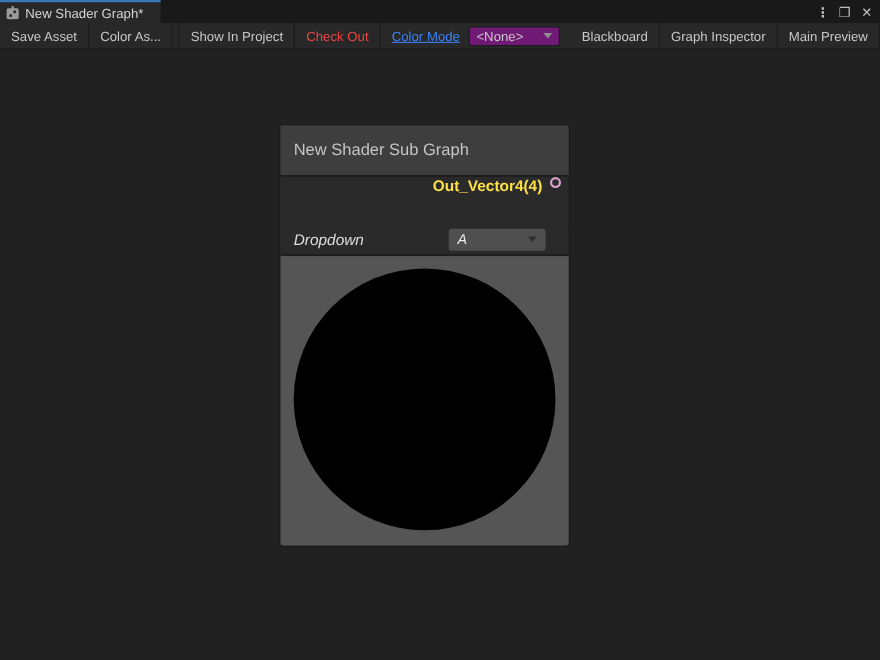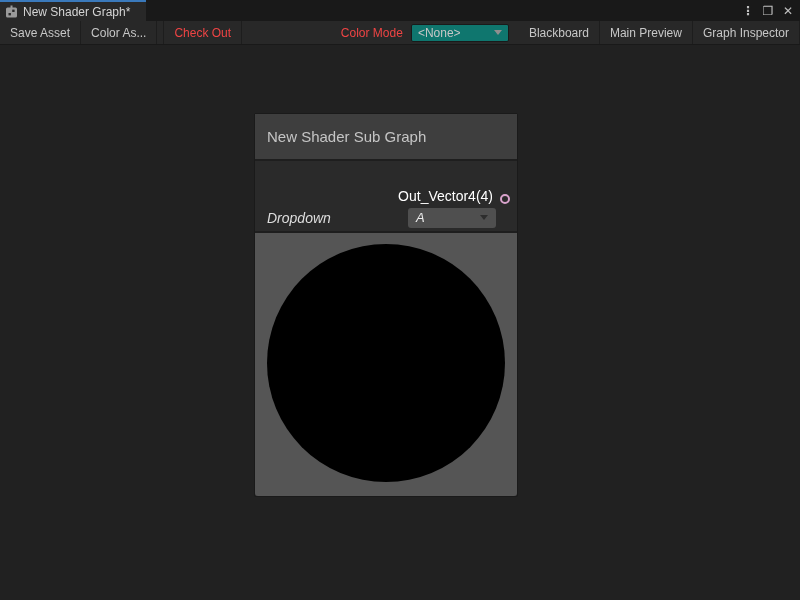--- a/index.html
+++ b/index.html
@@ -76,33 +76,34 @@
     white-space: nowrap;
     cursor: default;
   }
   .tb-btn.disabled { color: #ef4444; }
   .tb-gap { width: 7px; border-right: 1px solid #1d1d1d; }
   .tb-spacer { flex: 1; }
   .tb-label {
     display: flex;
     align-items: center;
     padding: 0 8px 0 10px;
-    color: #ef4444;
+    color: #3b82f6;
     white-space: nowrap;
+    text-decoration: underline;
   }
   .tb-dropdown {
     align-self: center;
     display: flex;
     align-items: center;
     justify-content: space-between;
     width: 98px;
     height: 18px;
     margin-right: 10px;
     padding: 0 6px;
-    background: #0f766e;
+    background: #701a75;
     border: 1px solid #1a1a1a;
     border-radius: 2px;
     color: #c7c7c7;
     cursor: default;
   }
   .arrow-down {
     width: 0; height: 0;
     border-left: 4px solid transparent;
     border-right: 4px solid transparent;
     border-top: 5px solid #8f8f8f;
@@ -124,27 +125,28 @@
     display: flex;
     align-items: center;
     padding: 0 12px;
     color: #c5c5c5;
     font-size: 15px;
     border-bottom: 2px solid #1e1e1e;
   }
   .out-row {
     height: 43px;
     display: flex;
-    align-items: flex-end;
+    align-items: flex-start;
     justify-content: flex-end;
     gap: 7px;
     padding-right: 7px;
     background: #2a2a2a;
-    color: #ffffff;
+    color: #fde047;
     font-size: 14px;
+    font-weight: bold;
   }
   .port {
     width: 10px; height: 10px;
     border-radius: 50%;
     border: 2px solid #d9a3cc;
     background: transparent;
     flex: 0 0 auto;
   }
   .dropdown-row {
     height: 27px;
@@ -208,30 +210,31 @@
       <div class="win-btn menu">⋮</div>
       <div class="win-btn">❐</div>
       <div class="win-btn">✕</div>
     </div>
   </div>
 
   <div class="toolbar">
     <div class="tb-btn">Save Asset</div>
     <div class="tb-btn">Color As...</div>
     <div class="tb-gap"></div>
+    <div class="tb-btn">Show In Project</div>
     <div class="tb-btn disabled">Check Out</div>
     <div class="tb-spacer"></div>
     <div class="tb-label">Color Mode</div>
     <div class="tb-dropdown">
       <span>&lt;None&gt;</span>
       <span class="arrow-down"></span>
     </div>
     <div class="tb-btn">Blackboard</div>
+    <div class="tb-btn">Graph Inspector</div>
     <div class="tb-btn">Main Preview</div>
-    <div class="tb-btn">Graph Inspector</div>
   </div>
 
   <div class="panel">
     <div class="panel-header">
       <span>New Shader Sub Graph</span>
     </div>
     <div class="out-row">
       <span>Out_Vector4(4)</span>
       <span class="port"></span>
     </div>

